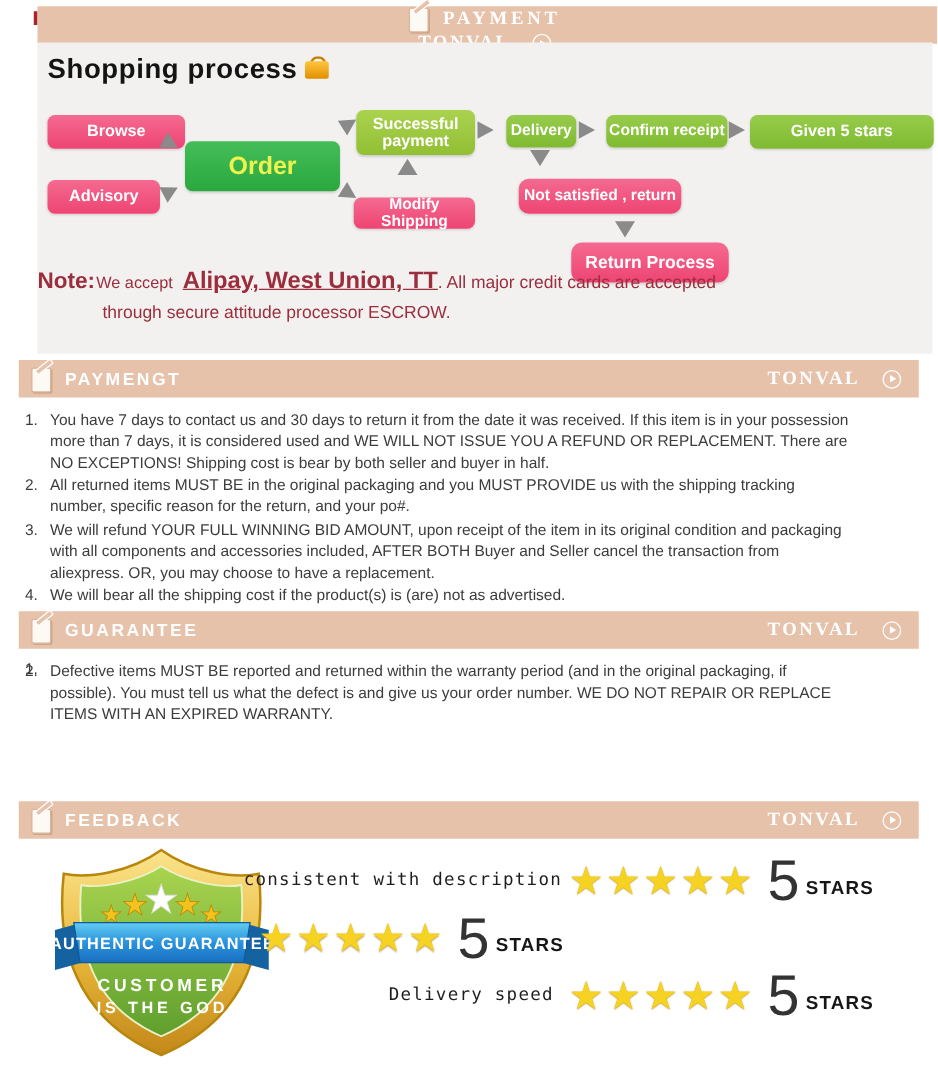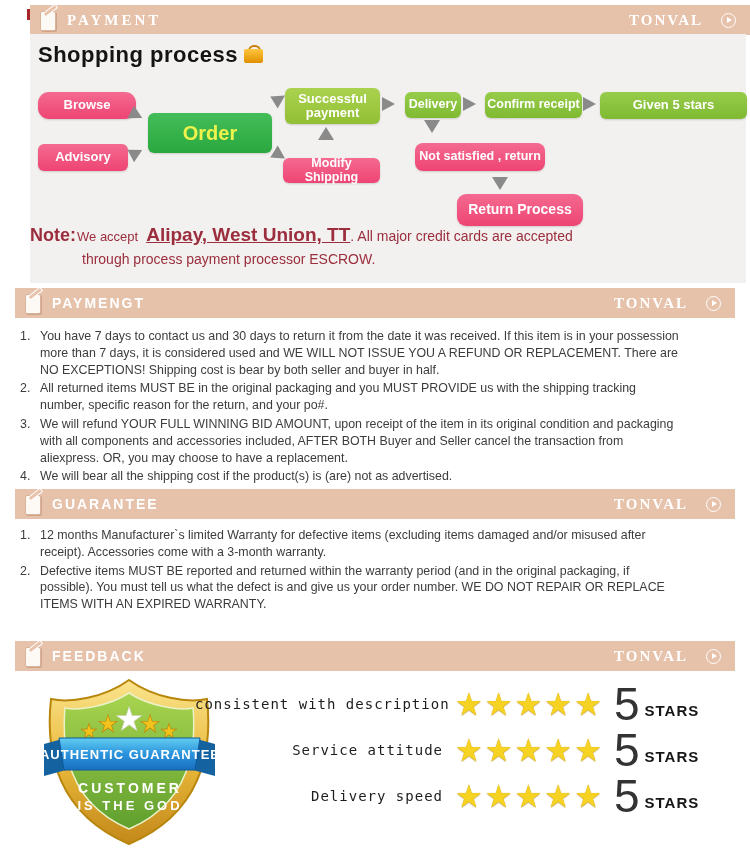--- a/index.html
+++ b/index.html
@@ -34,21 +34,21 @@
         background:linear-gradient(#ffc63e,#e18f00);border-radius:2px;}
   .bag-ico .handle{position:absolute;left:4px;top:0;width:9px;height:8px;
         border:2px solid #c97f05;border-bottom:none;border-radius:6px 6px 0 0;}
   .node{position:absolute;display:flex;align-items:center;justify-content:center;text-align:center;
         color:#fff;font-weight:bold;font-size:13px;border-radius:6px;line-height:1.1;
         box-shadow:0 1px 2px rgba(0,0,0,.15);}
   .pink{background:linear-gradient(#f46a90,#ee4473);}
   .green{background:linear-gradient(#44bd58,#2aa83f);}
   .lime{background:linear-gradient(#aad24f,#92bf34);}
   .lgreen{background:linear-gradient(#97cc4a,#7fba32);}
-  .n-browse{left:8px;top:58px;width:98px;height:27px;border-radius:11px;}
+  .n-browse{left:8px;top:58px;width:110px;height:27px;}
   .n-advisory{left:8px;top:110px;width:90px;height:27px;}
   .n-order{left:118px;top:79px;width:124px;height:40px;color:#eef24c;font-size:20px;}
   .n-succ{left:255px;top:54px;width:95px;height:36px;padding:0 6px;box-sizing:border-box;}
   .n-modify{left:253px;top:124px;width:97px;height:25px;font-size:12.5px;}
   .n-delivery{left:375px;top:58px;width:56px;height:26px;font-size:12.5px;}
   .n-confirm{left:455px;top:58px;width:97px;height:26px;font-size:12.5px;}
   .n-given{left:570px;top:58px;width:147px;height:27px;}
   .n-notsat{left:385px;top:109px;width:130px;height:28px;font-size:12.5px;border-radius:8px;}
   .n-return{left:427px;top:160px;width:126px;height:32px;font-size:14px;border-radius:9px;}
   .tri{position:absolute;width:0;height:0;}
@@ -59,21 +59,21 @@
   .a2{left:100px;top:112px;transform:rotate(-28deg);}
   .a3{left:243px;top:58px;transform:rotate(-32deg);}
   .a4{left:243px;top:114px;transform:rotate(32deg);}
   .a5{left:288px;top:93px;}
   .a6{left:352px;top:63px;}
   .a7{left:394px;top:86px;}
   .a8{left:433px;top:63px;}
   .a9{left:553px;top:63px;}
   .a10{left:462px;top:143px;}
 
-  .note{position:absolute;left:0px;top:190px;color:#9b2d3d;white-space:nowrap;}
+  .note{position:absolute;left:0px;top:180px;color:#9b2d3d;white-space:nowrap;}
   .note .l1{display:flex;align-items:baseline;}
   .note .nlabel{font-size:18px;font-weight:bold;}
   .note .nprefix{font-size:13px;margin-left:1px;}
   .note .nmethods{font-size:19px;font-weight:bold;margin-left:8px;text-decoration:underline;}
   .note .nsuffix{font-size:14px;}
   .note .l2{font-size:14px;margin-top:5px;margin-left:52px;}
 
   
   .terms{position:absolute;left:18px;width:665px;color:#3c3c3c;font-size:12.4px;line-height:16.8px;}
   .terms.pay{top:328px;}
@@ -92,21 +92,21 @@
   .r-score{margin-left:10px;font-size:46px;color:#333;line-height:1;font-weight:400;}
   .r-unit{margin-left:5px;font-size:15px;font-weight:bold;color:#161616;letter-spacing:1px;margin-top:12px;}
 </style>
 </head>
 <body>
 
 <div class="page">
 
   <div class="red-sliver"></div>
 
-  <div class="bar" style="left:30px;top:5px;width:720px;">
+  <div class="bar" style="left:30px;top:5px;width:720px;flex-direction:column;">
     <div class="left">
       <span class="note-ico">
           <span class="sheet"></span>
           <span class="pencil"></span>
         </span>
       <span class="bar-title serif">PAYMENT</span>
     </div>
     <div class="brand">
       <span>TONVAL</span>
       <span class="play-circle">
@@ -146,21 +146,21 @@
     <span class="tri r a9"></span>
     <span class="tri d a10"></span>
 
     <div class="note">
       <div class="l1">
         <span class="nlabel">Note:</span>
         <span class="nprefix">We accept</span>
         <span class="nmethods">Alipay, West Union, TT</span>
         <span class="nsuffix">. All major credit cards are accepted</span>
       </div>
-      <div class="l2">through process payment processor ESCROW.</div>
+      <div class="l2">through secure attitude processor ESCROW.</div>
     </div>
   </div>
 
   <div class="bar" style="left:15px;top:288px;width:720px;">
     <div class="left">
       <span class="note-ico">
           <span class="sheet"></span>
           <span class="pencil"></span>
         </span>
       <span class="bar-title">PAYMENGT</span>
@@ -204,21 +204,20 @@
       <span>TONVAL</span>
       <span class="play-circle">
           <span class="tri-ico"></span>
         </span>
     </div>
   </div>
 
   <div class="terms war">
     <div class="term">
       <span class="num">1.</span>
-      <span class="txt">12 months Manufacturer`s limited Warranty for defective items (excluding items damaged and/or misused after receipt). Accessories come with a 3-month warranty.</span>
     </div>
     <div class="term">
       <span class="num">2.</span>
       <span class="txt">Defective items MUST BE reported and returned within the warranty period (and in the original packaging, if possible). You must tell us what the defect is and give us your order number. WE DO NOT REPAIR OR REPLACE ITEMS WITH AN EXPIRED WARRANTY.</span>
     </div>
   </div>
 
   <div class="bar" style="left:15px;top:641px;width:720px;">
     <div class="left">
       <span class="note-ico">
@@ -270,21 +269,20 @@
   </div>
 
   <div class="ratings">
     <div class="rating-row">
       <span class="r-label">consistent with description</span>
       <span class="r-stars">★★★★★</span>
       <span class="r-score">5</span>
       <span class="r-unit">STARS</span>
     </div>
     <div class="rating-row">
-      <span class="r-label">Service attitude</span>
       <span class="r-stars">★★★★★</span>
       <span class="r-score">5</span>
       <span class="r-unit">STARS</span>
     </div>
     <div class="rating-row">
       <span class="r-label">Delivery speed</span>
       <span class="r-stars">★★★★★</span>
       <span class="r-score">5</span>
       <span class="r-unit">STARS</span>
     </div>

